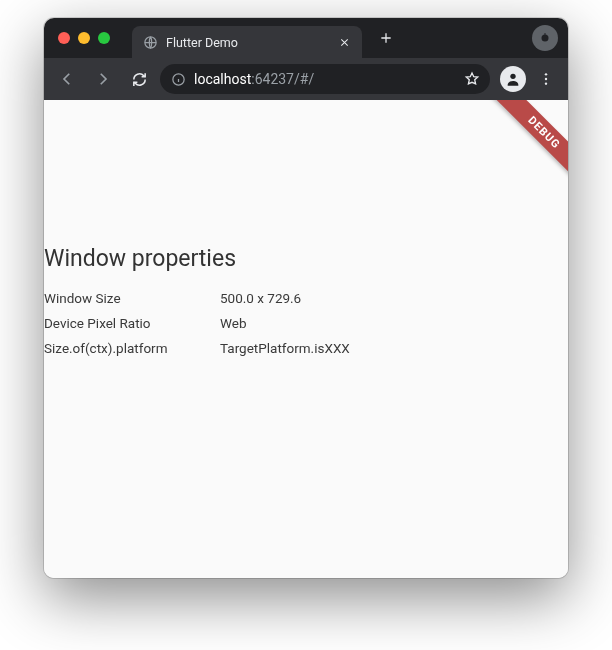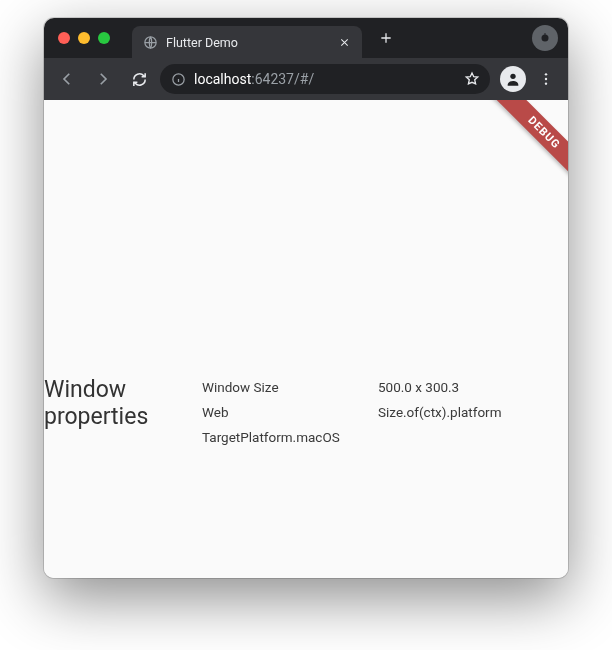--- a/index.html
+++ b/index.html
@@ -105,21 +105,21 @@
     background:#b94a48;
     color:#fff;
     font-size:11px;
     font-weight:700;
     letter-spacing:1px;
     padding:4px 50px;
     box-shadow: 0 2px 4px rgba(0,0,0,0.25);
   }
   .content {
     position:absolute; inset:0;
-    display:flex; align-items:center;
+    display:flex; flex-direction:column; align-items:flex-start;
     padding-top: 145px;
     color:#3a3a3a;
   }
   .heading {
     font-size:23px;
     font-weight:400;
     color:#333;
     margin-bottom:18px;
   }
   .props {
@@ -229,21 +229,22 @@
     </div>
   </div>
 
   <div class="viewport">
     <div class="debug-banner">DEBUG</div>
 
     <div class="content">
       <div class="heading">Window properties</div>
       <div class="props">
         <div class="k">Window Size</div>
-        <div class="v">500.0 x 300.3</div>
+        <div class="v">500.0 x 729.6</div>
+        <div class="k">Device Pixel Ratio</div>
         <div class="v">Web</div>
         <div class="k">Size.of(ctx).platform</div>
-        <div class="v">TargetPlatform.macOS</div>
+        <div class="v">TargetPlatform.isXXX</div>
       </div>
     </div>
   </div>
 
 </div>
 
 </body></html>

